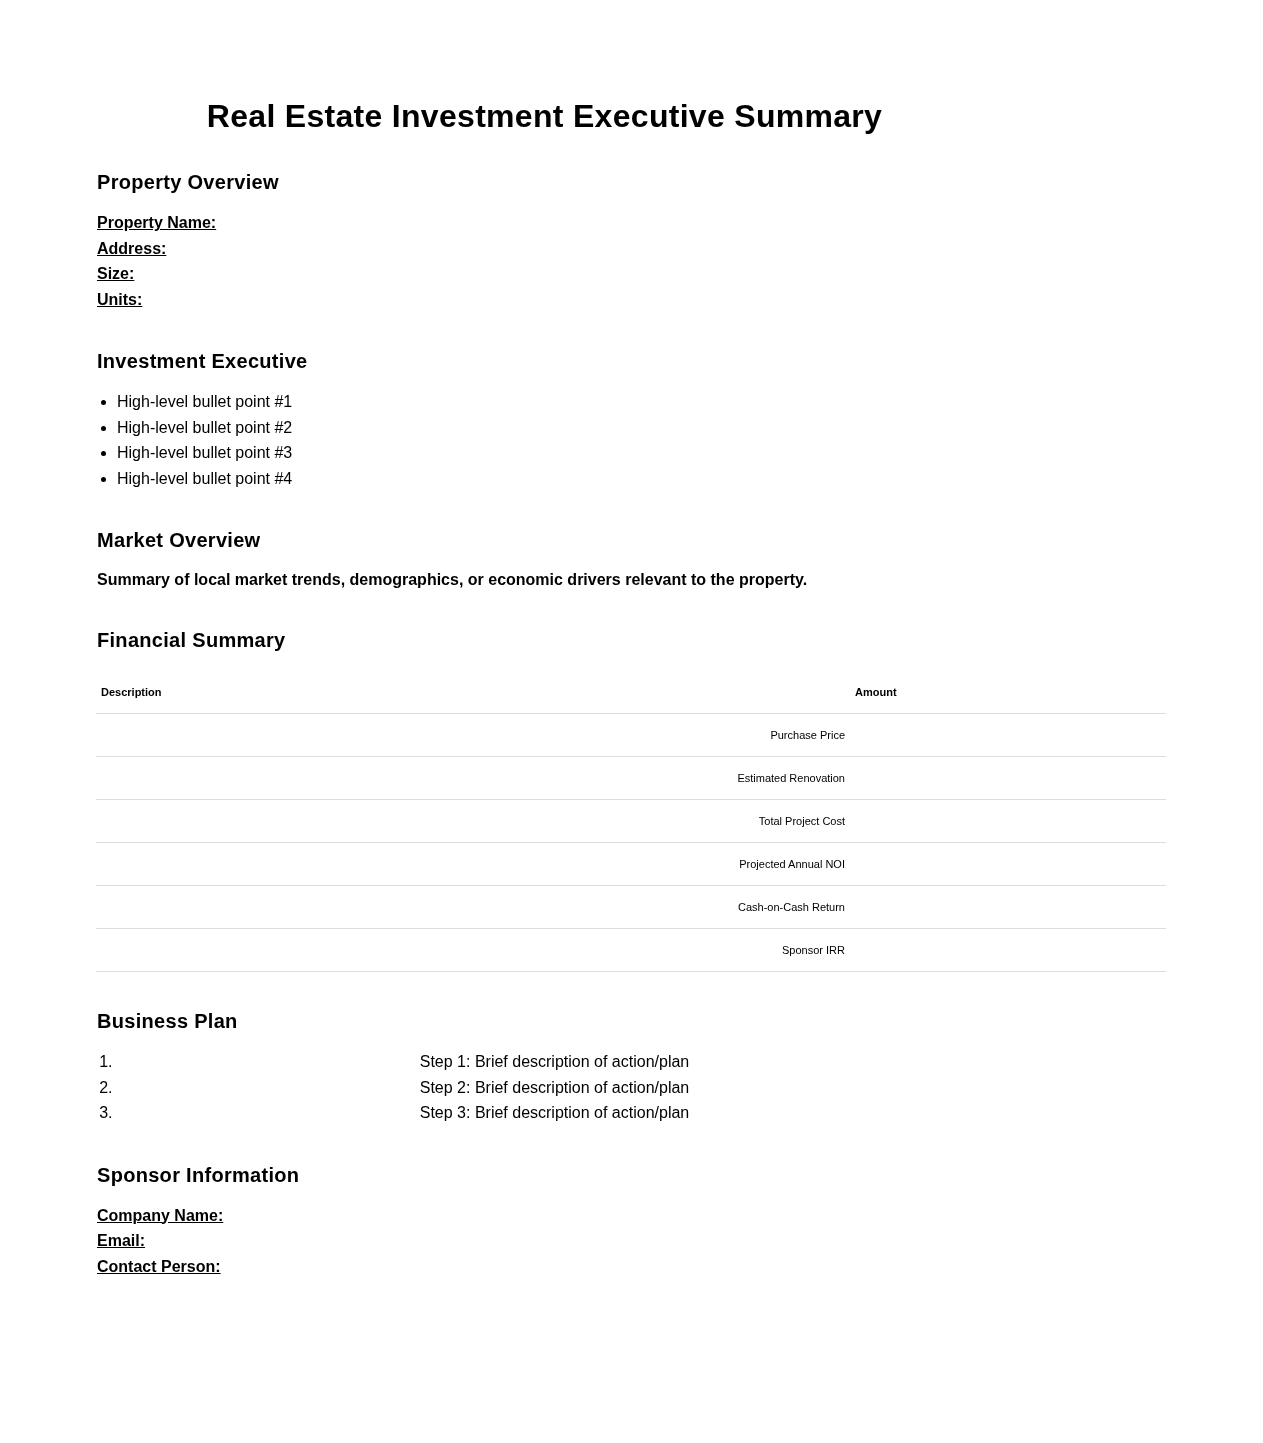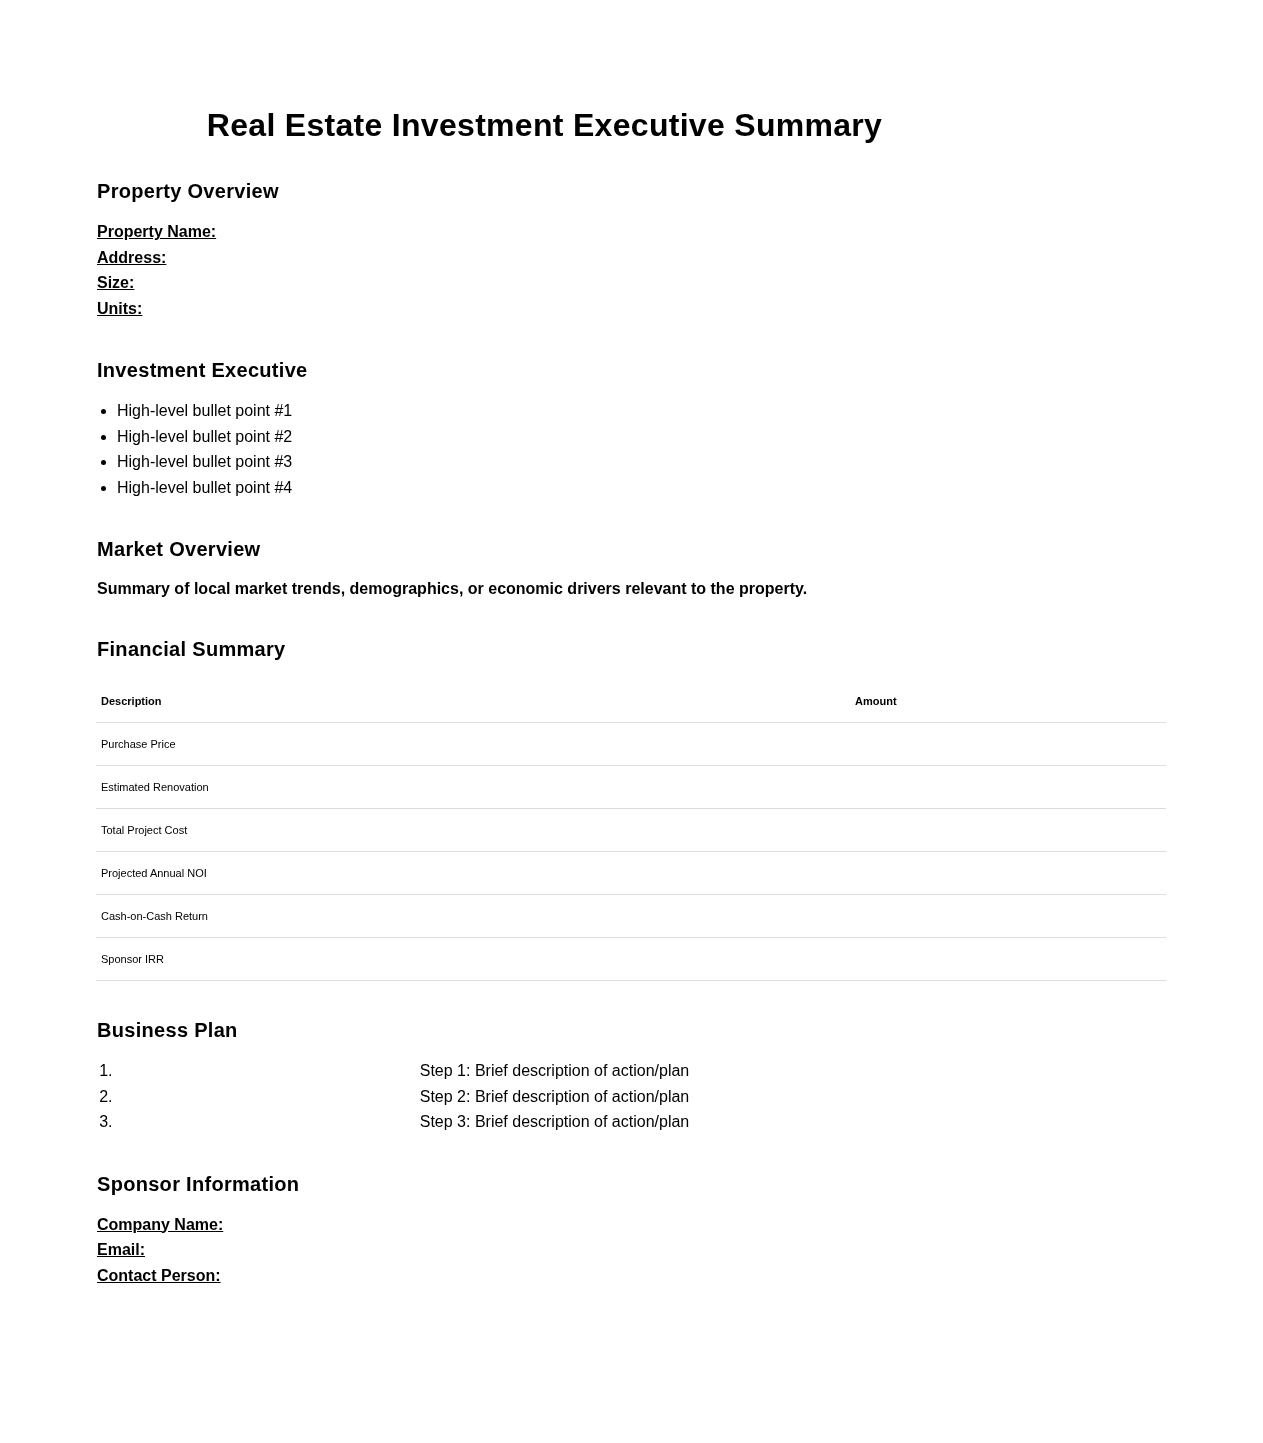--- a/index.html
+++ b/index.html
@@ -6,21 +6,20 @@
   body {
     font-family: "Liberation Sans", sans-serif;
     color: #000;
     width: 1263px;
     min-height: 1443px;
   }
   .page {
     padding: 12px 97px;
     box-sizing: border-box;
     width: 1089px;
-    margin-top: 9px;
   }
   h1 {
     font-size: 32px;
     font-weight: bold;
     text-align: center;
     margin: 0;
     padding-top: 85px;
     line-height: 38px;
     letter-spacing: 0.3px;
   }
@@ -64,20 +63,21 @@
     text-align: left;
     font-weight: bold;
     padding: 10px 5px;
     height: 22px;
     border-bottom: 1px solid #dddddd;
   }
   td {
     padding: 10px 5px;
     height: 22px;
     border-bottom: 1px solid #dddddd;
+    text-align: right;
   }
   th.desc-col { width: 744px; }
 </style>
 </head>
 <body>
 
 <div class="page">
   <h1>Real Estate Investment Executive Summary</h1>
 
   <section class="section first">

